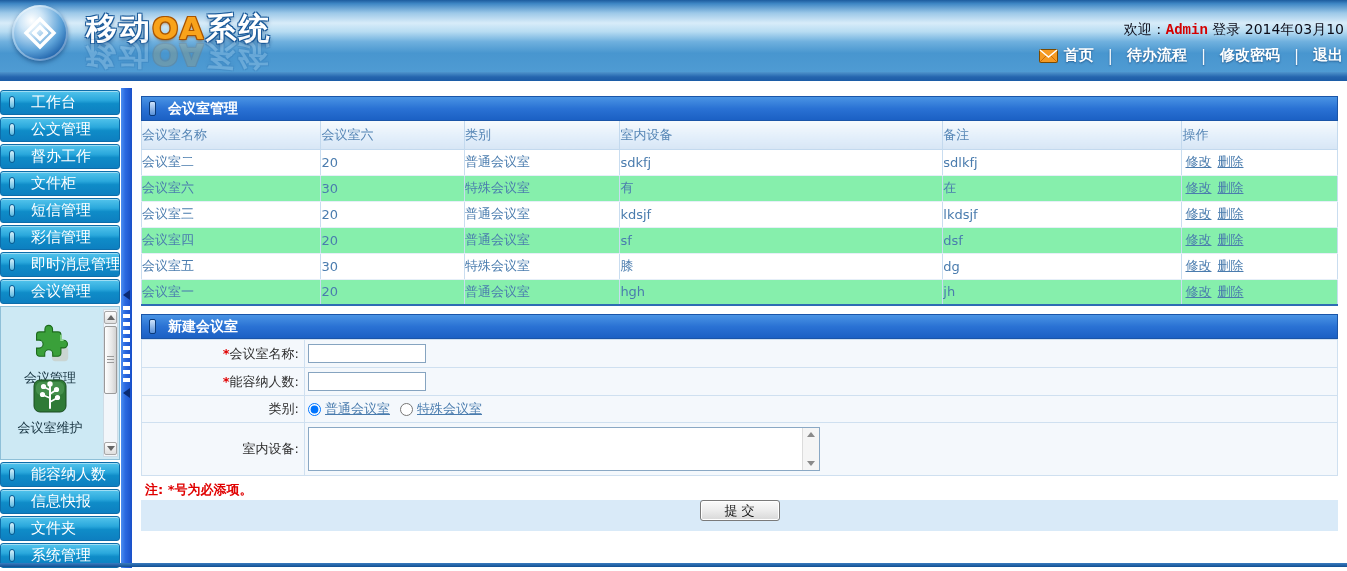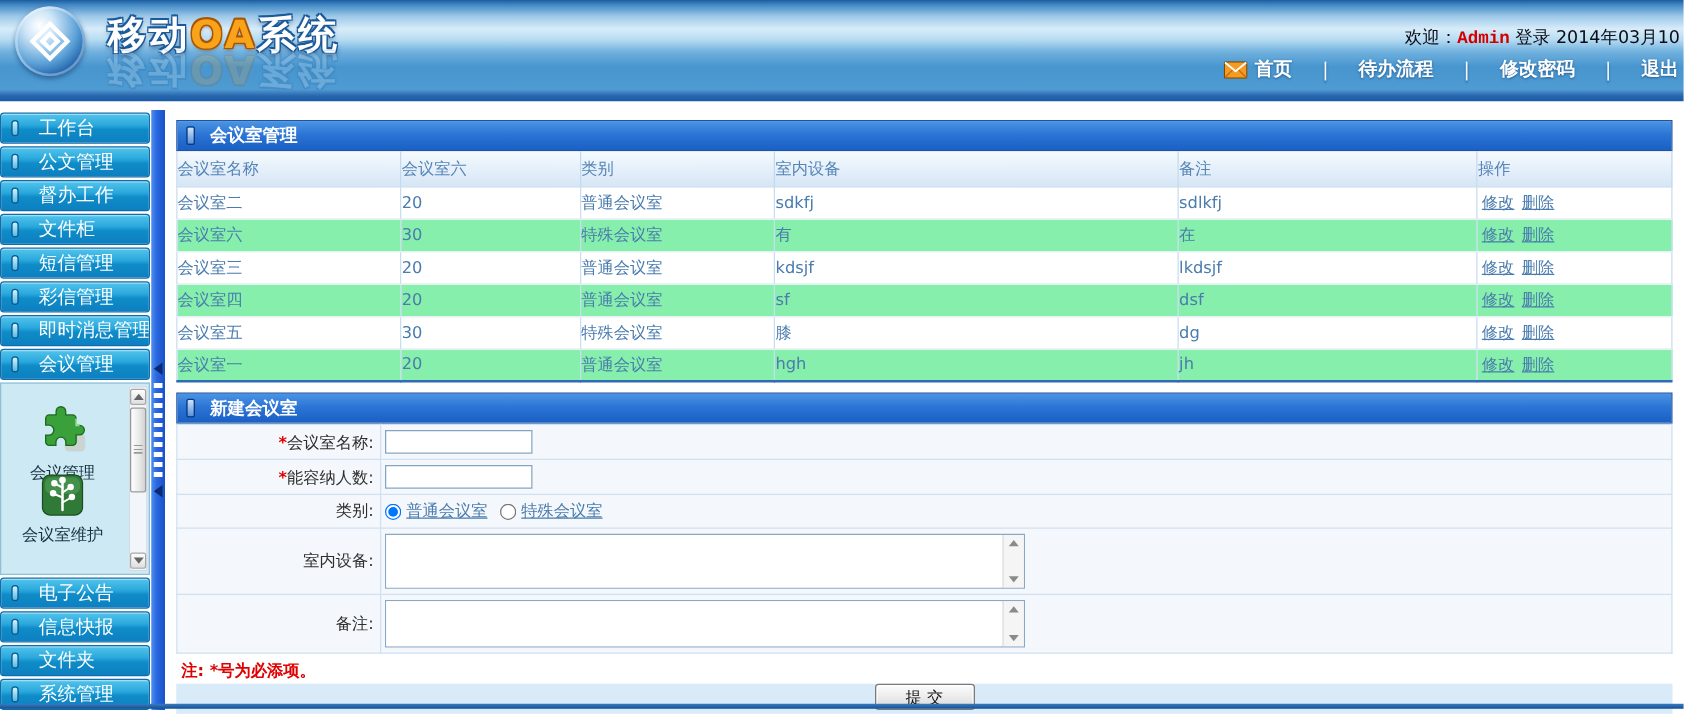--- a/index.html
+++ b/index.html
@@ -16,21 +16,21 @@
     background:radial-gradient(circle at 35% 28%,#ffffff 0%,#cfe6f7 22%,#5da2d8 55%,#1c5fa8 78%,#0e4a90 100%);
     box-shadow:0 2px 4px rgba(10,50,100,.5), inset 0 0 0 2px rgba(255,255,255,.35);
     display:flex; align-items:center; justify-content:center; }
   .logo-text-col{ margin-left:18px; }
   .logo-text{ font-size:31px; font-weight:bold; line-height:34px; margin-top:6px; color:#fff; letter-spacing:2px;
     text-shadow:1px 1px 0 #1a5a9a,-1px -1px 0 #1a5a9a,1px -1px 0 #1a5a9a,-1px 1px 0 #1a5a9a,0 3px 4px rgba(10,50,100,.55);}
   .logo-text .accent{ color:#f9a31a; text-shadow:1px 1px 0 #a85400,-1px -1px 0 #a85400,1px -1px 0 #a85400,-1px 1px 0 #a85400,0 2px 3px rgba(120,60,0,.6);}
   .logo-reflect{ transform:scaleY(-1); opacity:.17; margin-top:-7px; filter:blur(.4px); }
   .welcome{ position:absolute; right:3px; top:21px; font-size:14px; color:#0c0c18; white-space:nowrap; }
   .welcome .uname{ color:#d40000; font-family:"Liberation Mono",monospace; font-weight:bold; }
-  .topnav{ position:absolute; right:4px; bottom:7px; display:flex; align-items:center; gap:24px;
+  .topnav{ position:absolute; right:4px; bottom:7px; display:flex; align-items:center; gap:14px;
     color:#fff; font-weight:bold; font-size:15px; text-shadow:0 1px 2px rgba(0,40,90,.55); white-space:nowrap;}
   .topnav .sep{ font-weight:normal; opacity:.95; }
   .topnav a{ color:#fff; text-decoration:none; display:flex; align-items:center; gap:6px; cursor:pointer;}
 
   
   .sidebar{ position:absolute; left:0; top:90px; width:120px; }
   .menu-btn{ position:relative; height:25px; margin-bottom:2px; border:1px solid #0e6daa; border-radius:3px;
     background:linear-gradient(180deg,#53c4ec 0%,#2aa8dc 40%,#0f8cc8 55%,#0d7fc0 100%);
     box-shadow:inset 0 1px 0 rgba(255,255,255,.45);
     color:#fff; font-size:15px; line-height:23px; padding-left:30px; cursor:pointer; white-space:nowrap; overflow:hidden;}
@@ -191,21 +191,21 @@
       <div class="sb-btn sb-up">
           <div class="tri-up"></div>
         </div>
       <div class="sb-thumb"></div>
       <div class="sb-btn sb-down">
           <div class="tri-down"></div>
         </div>
     </div>
   </div>
 
-  <div class="menu-btn"><span class="pill"></span><span>电子公告</span></div>
+  <div class="menu-btn"><span class="pill"></span><span>能容纳人数</span></div>
   <div class="menu-btn"><span class="pill"></span><span>信息快报</span></div>
   <div class="menu-btn"><span class="pill"></span><span>文件夹</span></div>
   <div class="menu-btn"><span class="pill"></span><span>系统管理</span></div>
 </div>
 
 <div class="splitter">
   <div class="splitter-tri st1"></div>
   <div class="splitter-dashes"></div>
   <div class="splitter-tri st2"></div>
 </div>
@@ -322,32 +322,20 @@
         <td class="ffield">
           <div class="ta-wrap ta-h1">
             <textarea style=""></textarea>
             <div class="ta-sb">
               <div class="tri-up"></div>
               <div class="tri-down"></div>
             </div>
           </div>
         </td>
       </tr>
-      <tr>
-        <td class="flabel"><span>备注:</span></td>
-        <td class="ffield">
-          <div class="ta-wrap ta-h2">
-            <textarea style=""></textarea>
-            <div class="ta-sb">
-              <div class="tri-up"></div>
-              <div class="tri-down"></div>
-            </div>
-          </div>
-        </td>
-      </tr>
     </tbody>
       </table>
     <div class="form-note">注: *号为必添项。</div>
     <div class="submit-bar">
       <button class="submit-btn">提 交</button>
     </div>
   </div>
 </div>
 
 <div class="bottom-line"></div>

